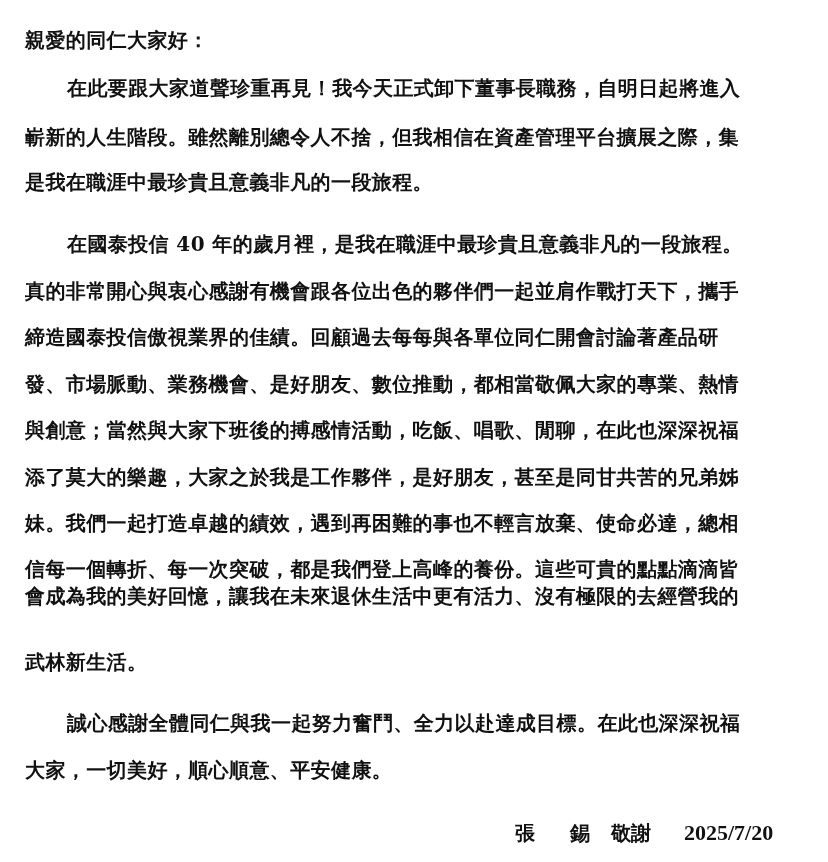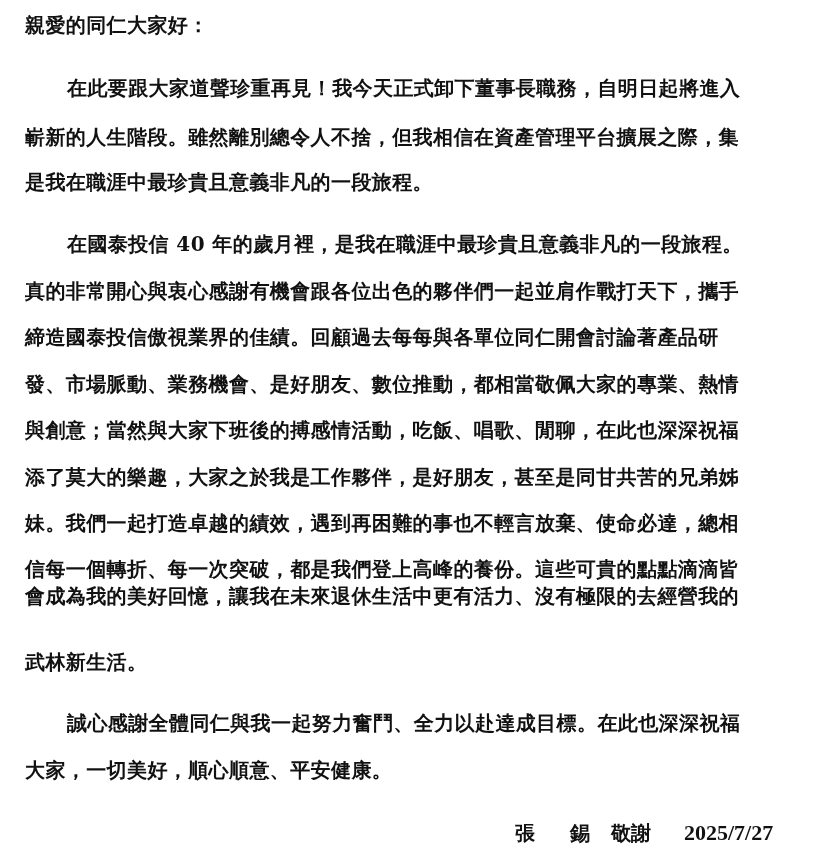--- a/index.html
+++ b/index.html
@@ -19,21 +19,21 @@
     position: absolute; top: 820px; left: 515px;
     font-size: 20px; font-weight: bold; white-space: nowrap;
   }
   .sig .name { letter-spacing: 14px; }
   .sig .date { margin-left: 26px; font-family: "Liberation Serif", serif; font-size: 22px; }
 </style>
 </head>
 <body>
 
 <div>
-  <div class="line" style="top:13px">親愛的同仁大家好：</div>
+  <div class="line" style="top:28px">親愛的同仁大家好：</div>
 
   <div>
     <div class="line indent" style="top:76px">在此要跟大家道聲珍重再見！我今天正式卸下董事長職務，自明日起將進入</div>
     <div class="line" style="top:125px">嶄新的人生階段。雖然離別總令人不捨，但我相信在資產管理平台擴展之際，集</div>
     <div class="line" style="top:170px">是我在職涯中最珍貴且意義非凡的一段旅程。</div>
   </div>
 
   <div>
     <div class="line indent" style="top:232px">在國泰投信 40 年的歲月裡，是我在職涯中最珍貴且意義非凡的一段旅程。</div>
     <div class="line" style="top:279px">真的非常開心與衷心感謝有機會跟各位出色的夥伴們一起並肩作戰打天下，攜手</div>
@@ -48,15 +48,15 @@
   </div>
 
   <div>
     <div class="line indent" style="top:711px">誠心感謝全體同仁與我一起努力奮鬥、全力以赴達成目標。在此也深深祝福</div>
     <div class="line" style="top:758px">大家，一切美好，順心順意、平安健康。</div>
   </div>
 
   <div class="sig">
     <span class="name">張 錫</span>
     <span>敬謝</span>
-    <span class="date">2025/7/27</span>
+    <span class="date">2025/7/20</span>
   </div>
 </div>
 
 </body></html>

